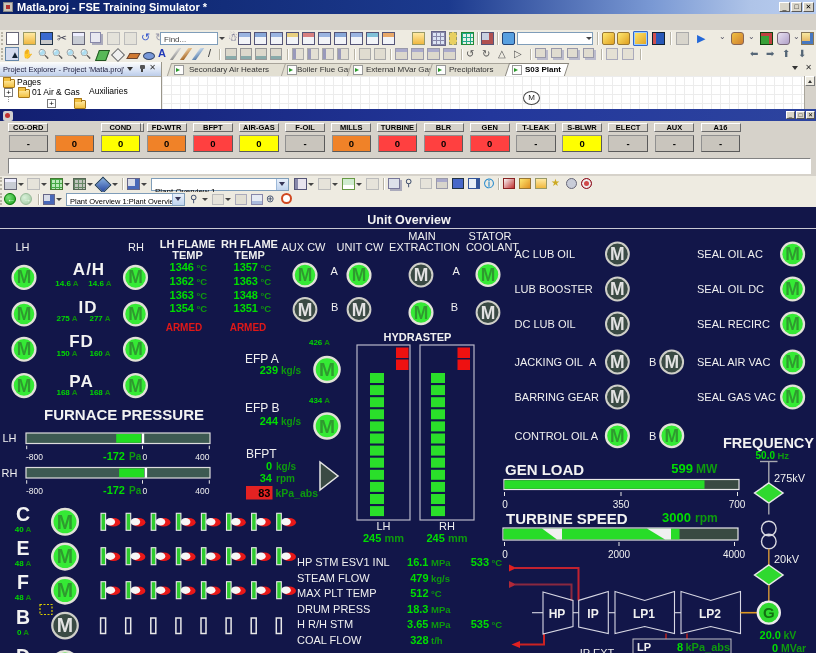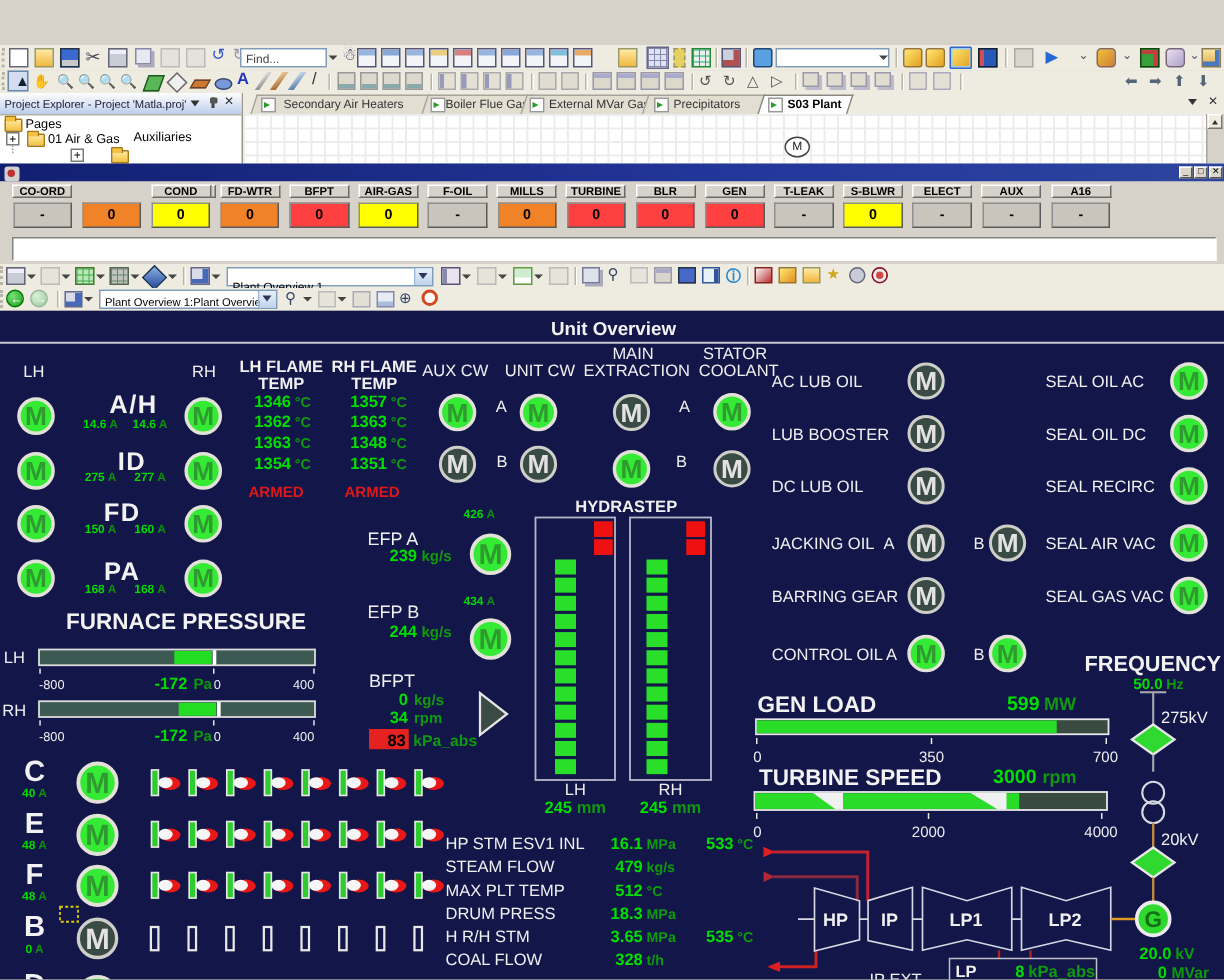--- a/index.html
+++ b/index.html
@@ -39,20 +39,29 @@
 .combo{position:absolute;background:#fff;border:1px solid #7f9db9;font-size:8px;color:#000;box-sizing:border-box;white-space:nowrap;}
 .cbtn{position:absolute;right:0;top:0;bottom:0;width:11px;background:linear-gradient(180deg,#e8f0fb,#c0d4ee);border-left:1px solid #9db9d9;}
 .cbtn:after{content:"";position:absolute;left:2px;top:3px;border-top:4px solid #335;border-left:3px solid transparent;border-right:3px solid transparent;}
 .dar{position:absolute;width:7px;height:13px;}
 .dar:after{content:"";position:absolute;left:0px;top:5px;border-top:3px solid #444;border-left:3px solid transparent;border-right:3px solid transparent;}
 .sep{position:absolute;width:1px;background:#b8b4a6;border-right:1px solid #fff;}
 </style></head>
 <body>
 <div id="page">
 
+<div class="abs titlebar">
+  <div style="position:absolute;left:3px;top:2px;width:10px;height:10px;background:#c8c4b8;border:1px solid #888;box-sizing:border-box;">
+        <div style="position:absolute;left:2px;top:2px;width:4px;height:4px;background:#b03030;"></div>
+      </div>
+  <div class="txt">Matla.proj - FSE Training Simulator *</div>
+  <div class="tbtn" style="left:779px;">_</div>
+  <div class="tbtn" style="left:791px;">□</div>
+  <div class="tbtn" style="left:803px;">✕</div>
+</div>
 
 
 <div class="abs tb1" id="tb1">
       <div style="position:absolute;left:1px;top:2px;width:2px;height:13px;border-left:2px dotted #b8b4a6;"></div>
 <div style="position:absolute;left:6px;top:2px;width:13px;height:13px;background:#fff;border:1px solid #667;box-sizing:border-box;"></div>
 <div style="position:absolute;left:23px;top:2px;width:13px;height:13px;background:linear-gradient(180deg,#ffe9a2,#f0b840);border:1px solid #996;box-sizing:border-box;"></div>
 <div style="position:absolute;left:40px;top:2px;width:13px;height:13px;background:#3a6ad0;border:1px solid #234;box-sizing:border-box;box-shadow:inset 0 -4px 0 #c8c8c8;"></div>
 <div style="position:absolute;left:57px;top:1px;font-size:12px;color:#445;line-height:14px;">✂</div>
 <div style="position:absolute;left:72px;top:2px;width:13px;height:13px;background:#c8ccd4;border:1px solid #667;box-sizing:border-box;box-shadow:inset 0 3px 0 #eef;"></div>
 <div style="position:absolute;left:90px;top:2px;width:11px;height:11px;background:#e8e8f0;border:1px solid #88a;box-sizing:border-box;box-shadow:2px 2px 0 #aab;"></div>

